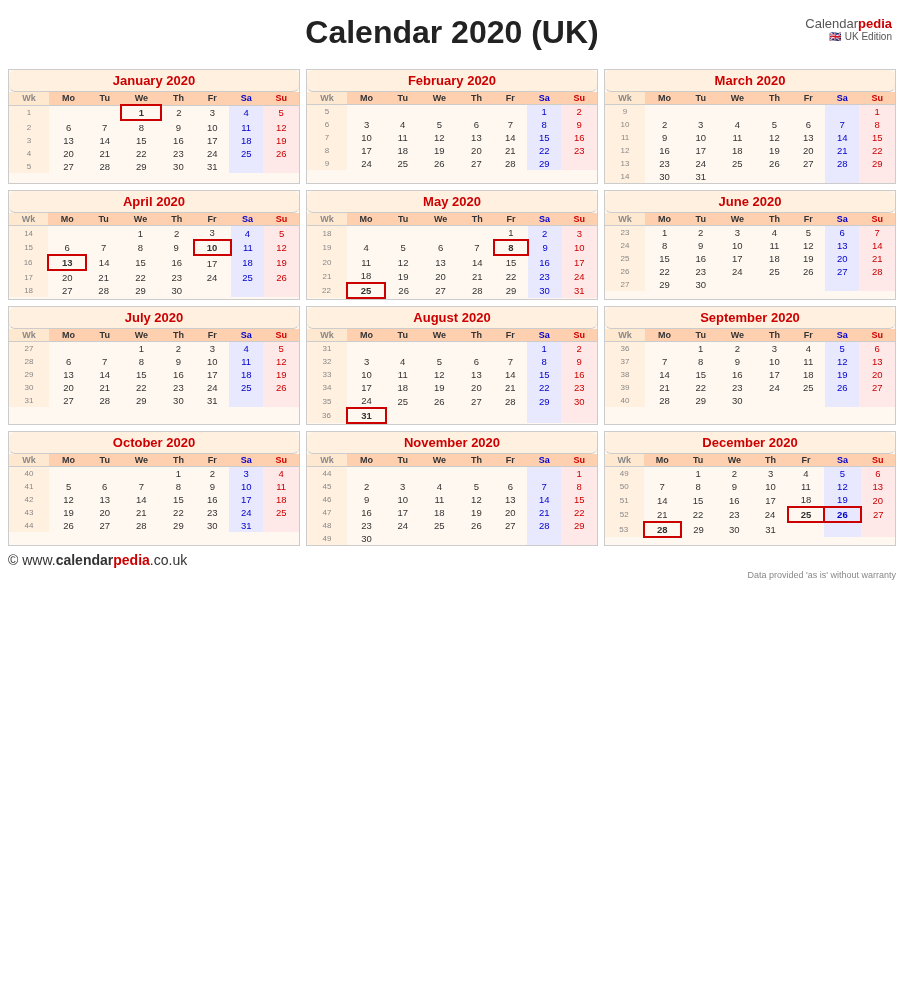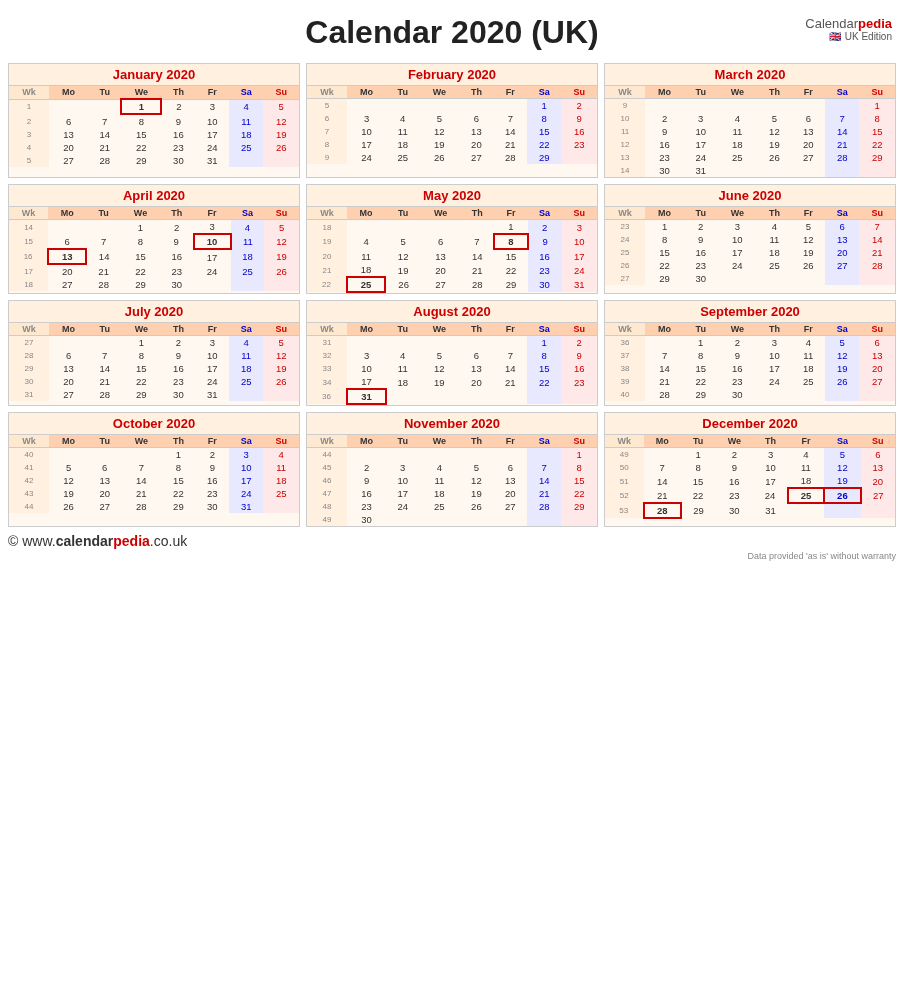--- a/index.html
+++ b/index.html
@@ -8,21 +8,21 @@
       font-family: Arial, sans-serif;
       width: 904px;
       min-height: 993px;
       padding: 8px;
     }
     .page-title {
       text-align: center;
       font-size: 32px;
       font-weight: bold;
       color: #222;
-      margin-bottom: 6px;
+      margin-bottom: 12px;
       padding: 6px 0;
     }
     .brand-row {
       position: absolute;
       top: 8px;
       right: 4px;
       text-align: right;
       font-size: 11px;
       color: #555;
     }
@@ -40,20 +40,21 @@
       background: #fff8f0;
     }
     .month-title {
       text-align: center;
       font-size: 13px;
       font-weight: bold;
       color: #c00;
       background: #fff0e0;
       padding: 3px 0;
       border-bottom: 1px solid #ccc;
+      border-radius: 6px;
     }
     table.cal-table {
       width: 100%;
       border-collapse: collapse;
       font-size: 9.5px;
     }
     table.cal-table th, table.cal-table td {
       text-align: center;
       padding: 1px 2px;
       border: none;
@@ -650,20 +651,30 @@
               <td class="wk">34</td>
               <td>17</td>
               <td>18</td>
               <td>19</td>
               <td>20</td>
               <td>21</td>
               <td class="sa">22</td>
               <td class="su">23</td>
             </tr>
             <tr>
+              <td class="wk">35</td>
+              <td>24</td>
+              <td>25</td>
+              <td>26</td>
+              <td>27</td>
+              <td>28</td>
+              <td class="sa">29</td>
+              <td class="su">30</td>
+            </tr>
+            <tr>
               <td class="wk">36</td>
               <td class="today">31</td>
               <td></td>
               <td></td>
               <td></td>
               <td></td>
               <td class="sa"></td>
               <td class="su"></td>
             </tr>
           </tbody>

